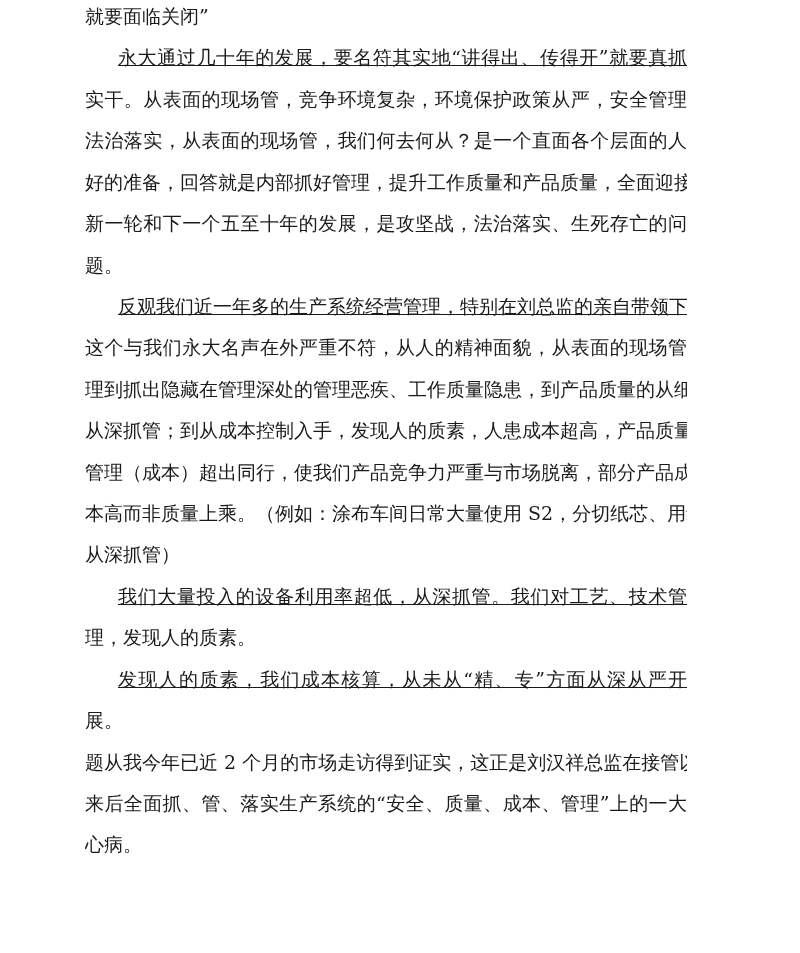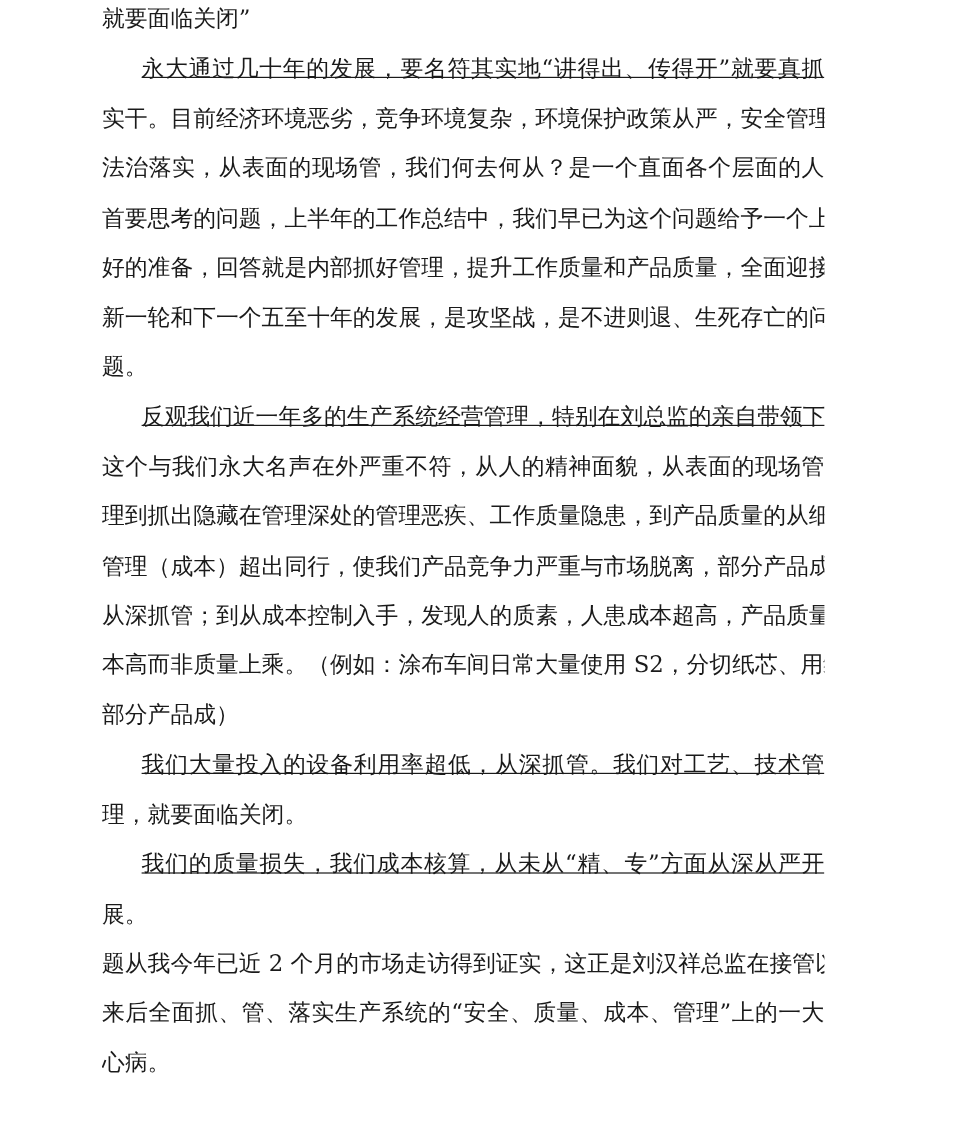--- a/index.html
+++ b/index.html
@@ -48,45 +48,44 @@
 <body>
 
 <div class="page">
 
   <div class="paragraph">
     <div class="line end">就要面临关闭”</div>
   </div>
 
   <div class="paragraph">
     <div class="line indent">永大通过几十年的发展，要名符其实地“讲得出、传得开”就要真抓</div>
-    <div class="line">实干。目前经济环境恶劣，竞争环境复杂，环境保护政策从严，安全管理</div>
+    <div class="line">实干。从表面的现场管，竞争环境复杂，环境保护政策从严，安全管理</div>
     <div class="line">法治落实，从表面的现场管，我们何去何从？是一个直面各个层面的人</div>
-    <div class="line">首要思考的问题，上半年的工作总结中，我们早已为这个问题给予一个上</div>
     <div class="line">好的准备，回答就是内部抓好管理，提升工作质量和产品质量，全面迎接</div>
-    <div class="line">新一轮和下一个五至十年的发展，是攻坚战，是不进则退、生死存亡的问</div>
+    <div class="line">新一轮和下一个五至十年的发展，是攻坚战，法治落实、生死存亡的问</div>
     <div class="line end">题。</div>
   </div>
 
   <div class="paragraph">
     <div class="line indent">反观我们近一年多的生产系统经营管理，特别在刘总监的亲自带领下，</div>
     <div class="line">这个与我们永大名声在外严重不符，从人的精神面貌，从表面的现场管</div>
     <div class="line">理到抓出隐藏在管理深处的管理恶疾、工作质量隐患，到产品质量的从细、</div>
+    <div class="line">从深抓管；到从成本控制入手，发现人的质素，人患成本超高，产品质量</div>
     <div class="line">管理（成本）超出同行，使我们产品竞争力严重与市场脱离，部分产品成</div>
-    <div class="line">从深抓管；到从成本控制入手，发现人的质素，人患成本超高，产品质量</div>
     <div class="line">本高而非质量上乘。（例如：涂布车间日常大量使用 S2，分切纸芯、用纸</div>
-    <div class="line end">部分产品成）</div>
+    <div class="line end">从深抓管）</div>
   </div>
 
   <div class="paragraph">
     <div class="line indent">我们大量投入的设备利用率超低，从深抓管。我们对工艺、技术管</div>
-    <div class="line end">理，就要面临关闭。</div>
+    <div class="line end">理，发现人的质素。</div>
   </div>
 
   <div class="paragraph">
-    <div class="line indent">我们的质量损失，我们成本核算，从未从“精、专”方面从深从严开</div>
+    <div class="line indent">发现人的质素，我们成本核算，从未从“精、专”方面从深从严开</div>
     <div class="line end">展。</div>
   </div>
 
   <div class="paragraph">
     <div class="line">题从我今年已近 2 个月的市场走访得到证实，这正是刘汉祥总监在接管以</div>
     <div class="line">来后全面抓、管、落实生产系统的“安全、质量、成本、管理”上的一大</div>
     <div class="line end">心病。</div>
   </div>
 
 </div>

